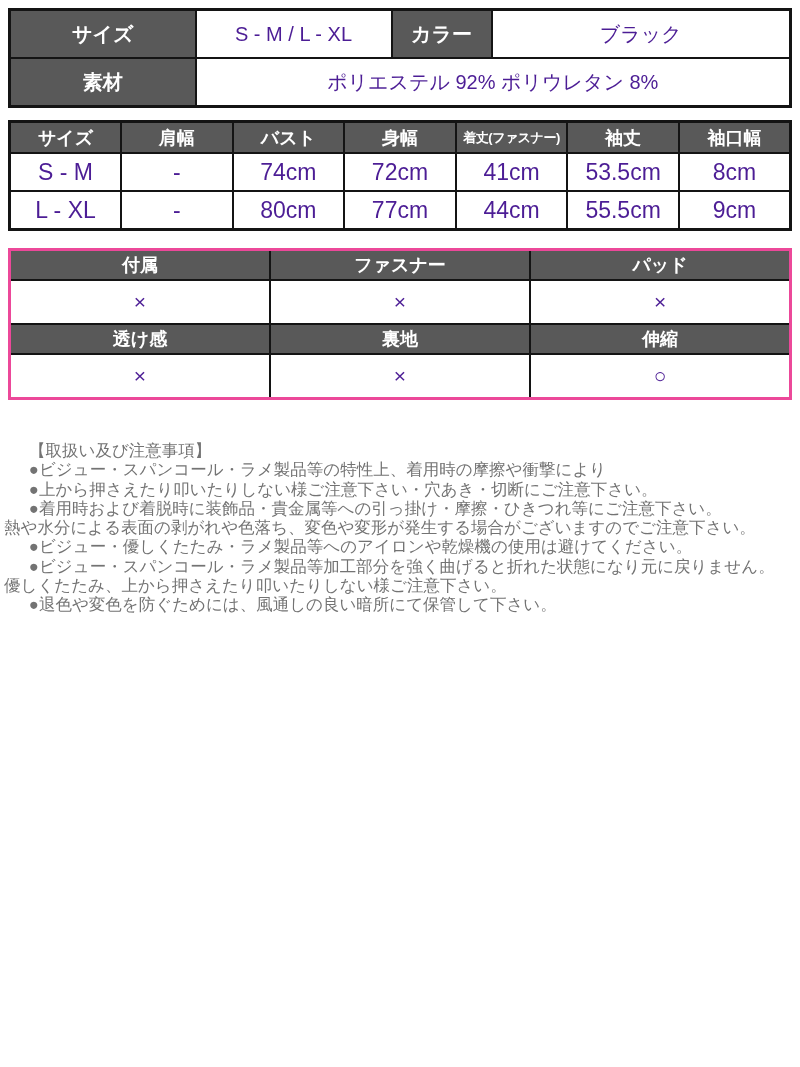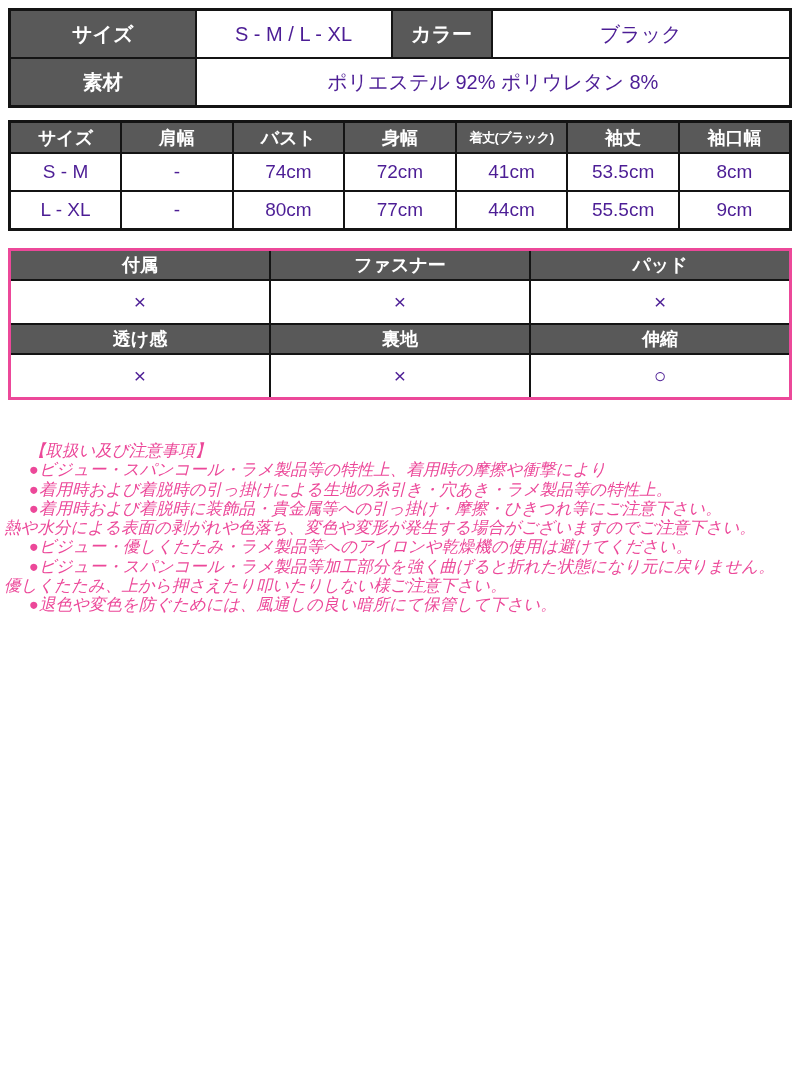--- a/index.html
+++ b/index.html
@@ -50,43 +50,42 @@
   
   .t2 {
     position: absolute;
     left: 8px;
     top: 120px;
     width: 784px;
     border: 3px solid #141414;
   }
   .t2 .hd { height: 27px; font-size: 18px; }
   .t2 .hd.small { font-size: 13px; letter-spacing: -0.5px; }
-  .t2 .val { height: 34px; font-size: 19px; }
+  .t2 .val { height: 34px; font-size: 23px; }
 
   
   .t3 {
     position: absolute;
     left: 8px;
     top: 248px;
     width: 784px;
     border: 3px solid #ec4899;
   }
   .t3 .hd { height: 26px; font-size: 18px; }
   .t3 .val { height: 40px; font-size: 21px; font-weight: normal; }
 
   
   .notes {
     position: absolute;
     left: 4px;
     top: 441px;
     width: 792px;
     font-size: 16.5px;
     line-height: 19.3px;
-    color: #ec4899;
-    font-style: italic;
+    color: #737373;
   }
   .notes .line { white-space: nowrap; }
   .notes .indent { padding-left: 25px; }
 </style>
 </head>
 <body>
 
 <div class="sheet">
 
   <table class="t1">
@@ -110,21 +109,21 @@
   </tbody>
     </table>
 
   <table class="t2">
     <tbody>
         <tr>
       <td class="hd">サイズ</td>
       <td class="hd">肩幅</td>
       <td class="hd">バスト</td>
       <td class="hd">身幅</td>
-      <td class="hd small">着丈(ブラック)</td>
+      <td class="hd small">着丈(ファスナー)</td>
       <td class="hd">袖丈</td>
       <td class="hd">袖口幅</td>
     </tr>
     <tr>
       <td class="val">S - M</td>
       <td class="val">-</td>
       <td class="val">74cm</td>
       <td class="val">72cm</td>
       <td class="val">41cm</td>
       <td class="val">53.5cm</td>
@@ -163,21 +162,21 @@
       <td class="val">×</td>
       <td class="val">×</td>
       <td class="val">○</td>
     </tr>
   </tbody>
     </table>
 
   <div class="notes">
     <div class="line indent">【取扱い及び注意事項】</div>
     <div class="line indent">●ビジュー・スパンコール・ラメ製品等の特性上、着用時の摩擦や衝撃により</div>
-    <div class="line indent">●着用時および着脱時の引っ掛けによる生地の糸引き・穴あき・ラメ製品等の特性上。</div>
+    <div class="line indent">●上から押さえたり叩いたりしない様ご注意下さい・穴あき・切断にご注意下さい。</div>
     <div class="line indent">●着用時および着脱時に装飾品・貴金属等への引っ掛け・摩擦・ひきつれ等にご注意下さい。</div>
     <div class="line">熱や水分による表面の剥がれや色落ち、変色や変形が発生する場合がございますのでご注意下さい。</div>
     <div class="line indent">●ビジュー・優しくたたみ・ラメ製品等へのアイロンや乾燥機の使用は避けてください。</div>
     <div class="line indent">●ビジュー・スパンコール・ラメ製品等加工部分を強く曲げると折れた状態になり元に戻りません。</div>
     <div class="line">優しくたたみ、上から押さえたり叩いたりしない様ご注意下さい。</div>
     <div class="line indent">●退色や変色を防ぐためには、風通しの良い暗所にて保管して下さい。</div>
   </div>
 
 </div>
 

